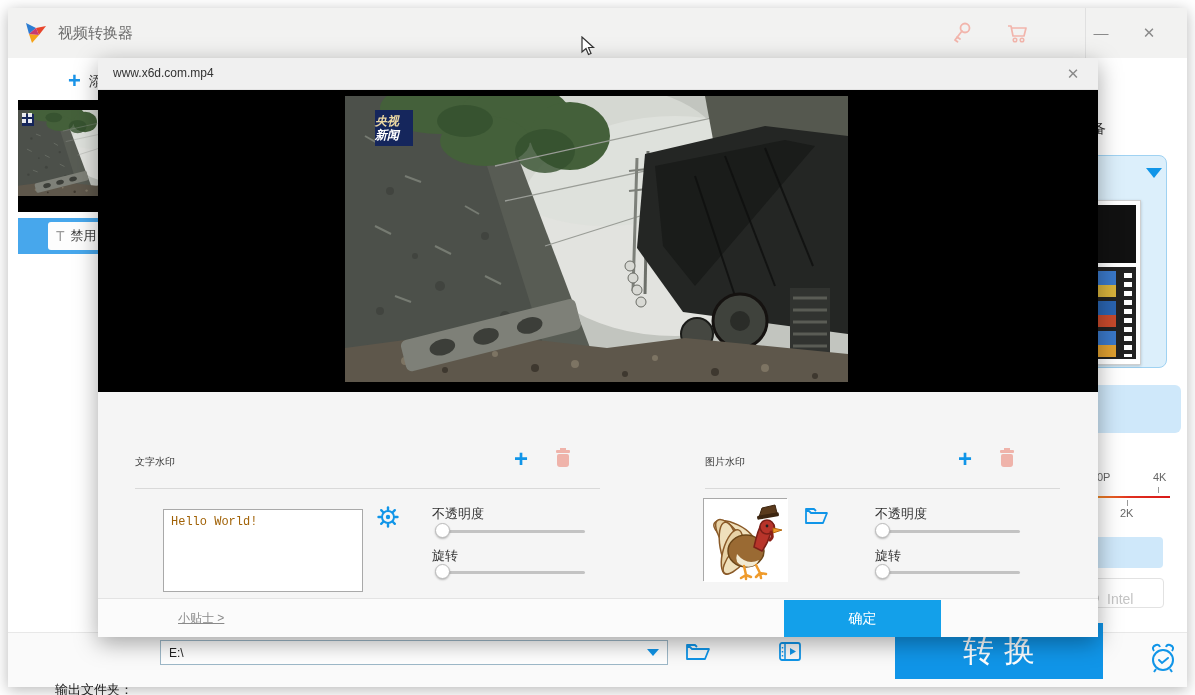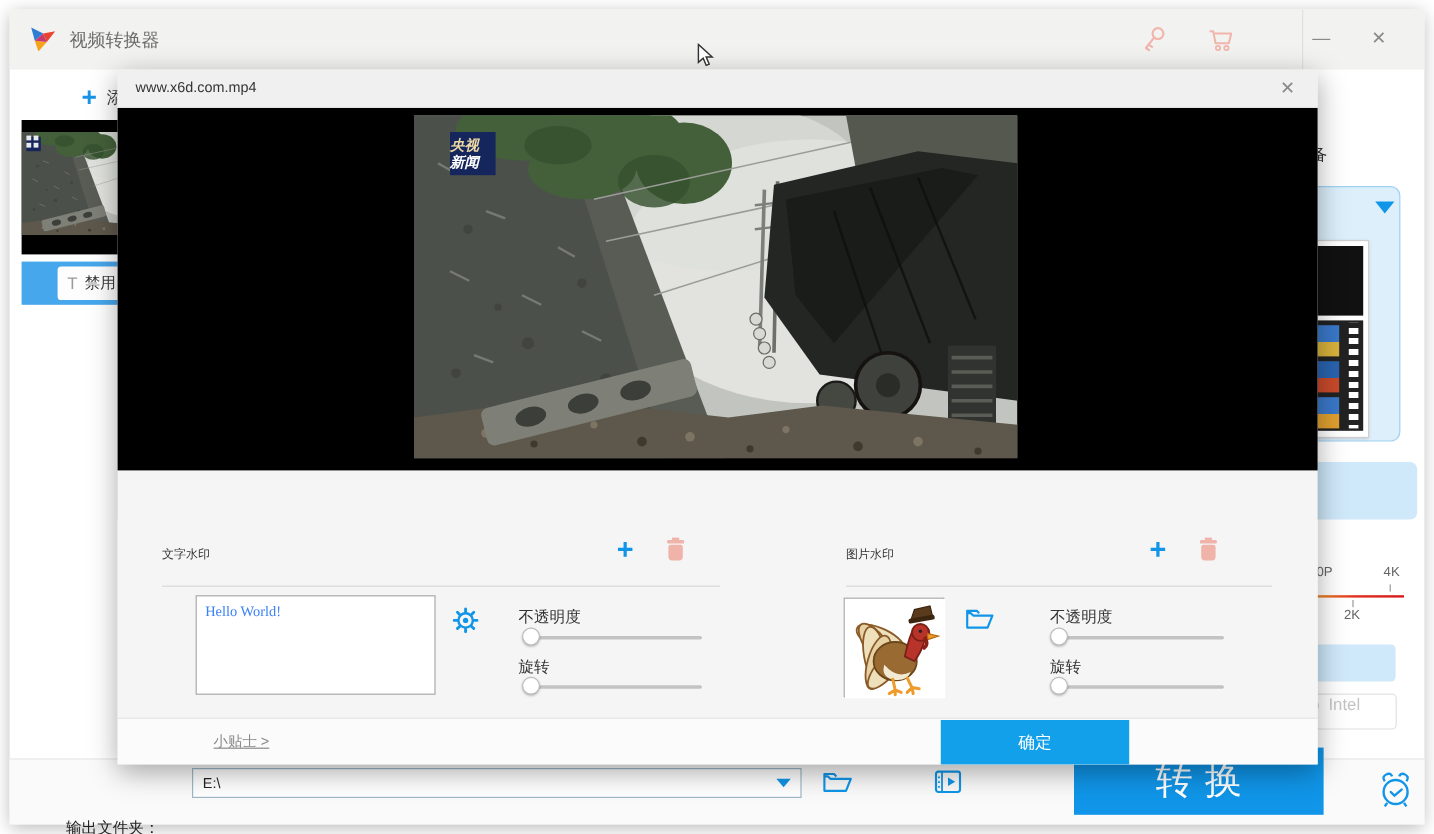--- a/index.html
+++ b/index.html
@@ -51,21 +51,21 @@
   #fmt-thumb .strip .cell { position:absolute; left:4px; width:44px; height:26px; }
   #fmt-thumb .strip .holes { position:absolute; right:4px; top:2px; width:8px; height:88px;
         background:repeating-linear-gradient(#222 0 4px, #fff 4px 9px); }
   #bluebar1 { position:absolute; left:1040px; top:377px; width:133px; height:48px; background:#cfe8fa; border-radius:6px; }
   .scale-lab { position:absolute; font-size:11px; color:#666; }
   #scale-line { position:absolute; left:1040px; top:488px; width:122px; height:2px;
                 background:linear-gradient(90deg,#e8c832,#f0a028,#e03020,#d81818); }
   .scale-tick { position:absolute; width:1px; height:6px; background:#999; }
   #bluebar2 { position:absolute; left:1040px; top:529px; width:115px; height:31px; background:#cfe8fa; border-radius:4px; }
   #intel-badge { position:absolute; left:1050px; top:570px; width:106px; height:30px; background:#fff;
-                 border:1px solid #e2e2e2; border-radius:4px; display:flex; align-items:flex-start; gap:8px; padding-left:6px; }
+                 border:1px solid #e2e2e2; border-radius:4px; display:flex; align-items:flex-end; gap:8px; padding-left:6px; }
   #intel-badge .oval { width:34px; height:18px; border:2px solid #c9c9c9; border-radius:50%;
                        color:#c9c9c9; font-size:10px; display:flex; align-items:center; justify-content:center; }
   #intel-badge .word { color:#c4c4c4; font-size:14px; }
 
   
   #bottombar { position:absolute; left:0; top:624px; width:100%; height:55px; background:#fafafa; border-top:1px solid #e8e8e8; }
   #out-label { position:absolute; left:47px; top:12px; font-size:13px; color:#222;margin-top:36px; }
   #out-combo { position:absolute; left:152px; top:7px; width:508px; height:25px; background:#fff;
                border:1px solid #9db8c8; display:flex; align-items:center; padding:0 8px; cursor:pointer; }
   #out-combo .val { font-size:12px; color:#222; flex:1; }
@@ -109,23 +109,23 @@
   #wm-panel { position:absolute; left:0; top:375px; width:100%; height:165px; background:#f5f5f5; }
   .wm-title { position:absolute; top:22px; font-size:10px; color:#333; }
   .plus-btn { position:absolute; top:12px; font-size:24px; font-weight:bold; color:#1095e8; cursor:pointer; }
   .trash-btn { position:absolute; top:17px; width:14px; height:18px; cursor:pointer; }
   .trash-btn .lid { position:absolute; left:0; top:0; width:14px; height:3px; background:#efb3aa; border-radius:1px; }
   .trash-btn .cap { position:absolute; left:4px; top:-2px; width:6px; height:2px; background:#efb3aa; }
   .trash-btn .body { position:absolute; left:1px; top:4px; width:12px; height:13px; background:#efb3aa;
                      border-radius:2px 2px 3px 3px; }
   .wm-divider { position:absolute; top:55px; height:1px; background:#d9d9d9; }
 
-  #text-input { position:absolute; left:65px; top:63px; width:200px; height:83px; background:#fff;
-                border:1px solid #a9a9a9; resize:none; font-family:Liberation Serif, serif;
-                font-size:12px; color:#3b82f6; padding:5px 7px; }
+  #text-input { position:absolute; left:65px; top:76px; width:200px; height:83px; background:#fff;
+                border:1px solid #a9a9a9; resize:none; font-family:Liberation Mono, monospace;
+                font-size:12px; color:#a16207; padding:5px 7px; }
   #gear-icon { position:absolute; left:279px; top:73px; width:22px; height:22px; cursor:pointer; }
   #img-box { position:absolute; left:605px; top:65px; width:84px; height:83px; background:#fff;
              border:1px solid #a9a9a9; }
   #img-folder-icon { position:absolute; left:706px; top:72px; width:26px; height:22px; cursor:pointer; }
 
   .ctl-label { position:absolute; font-size:13px; color:#333; }
   .slider { position:absolute; height:16px; cursor:pointer; }
   .slider .track { position:absolute; left:0; top:7px; width:100%; height:3px; background:#c3c3c3; border-radius:2px; }
   .slider .handle { position:absolute; left:-2px; top:0; width:15px; height:15px; background:#fff;
                     border:1px solid #bbb; border-radius:50%; box-shadow:0 1px 2px rgba(0,0,0,.25); }

